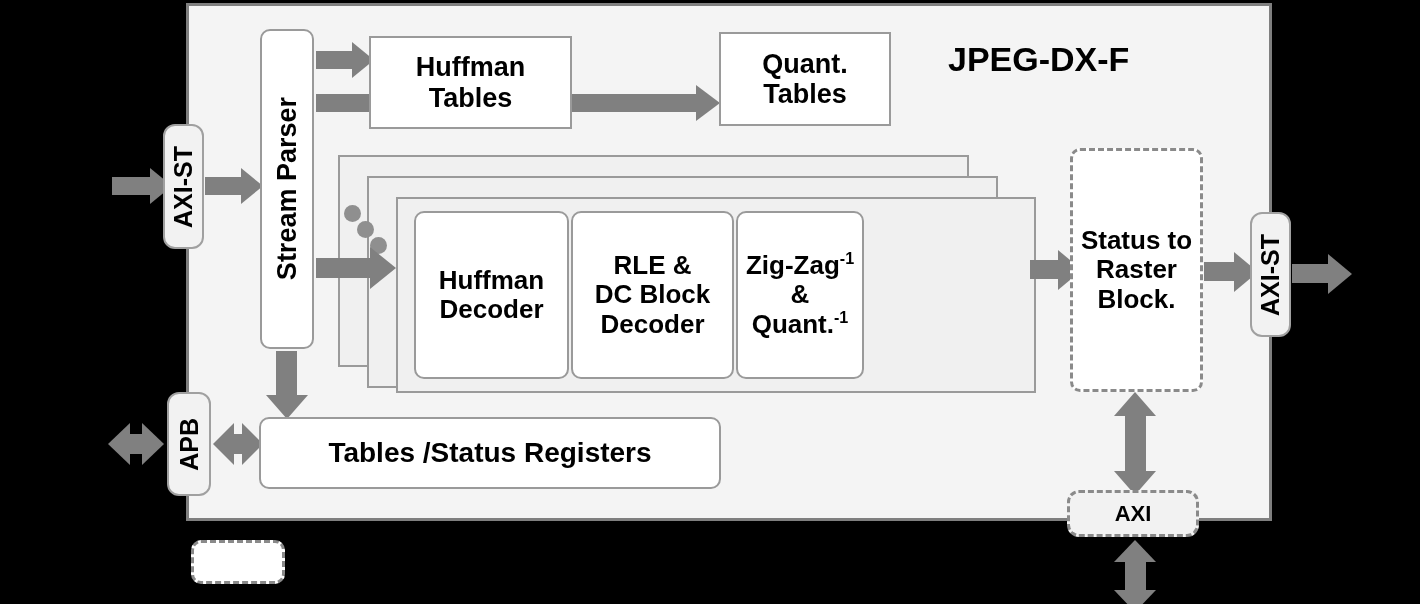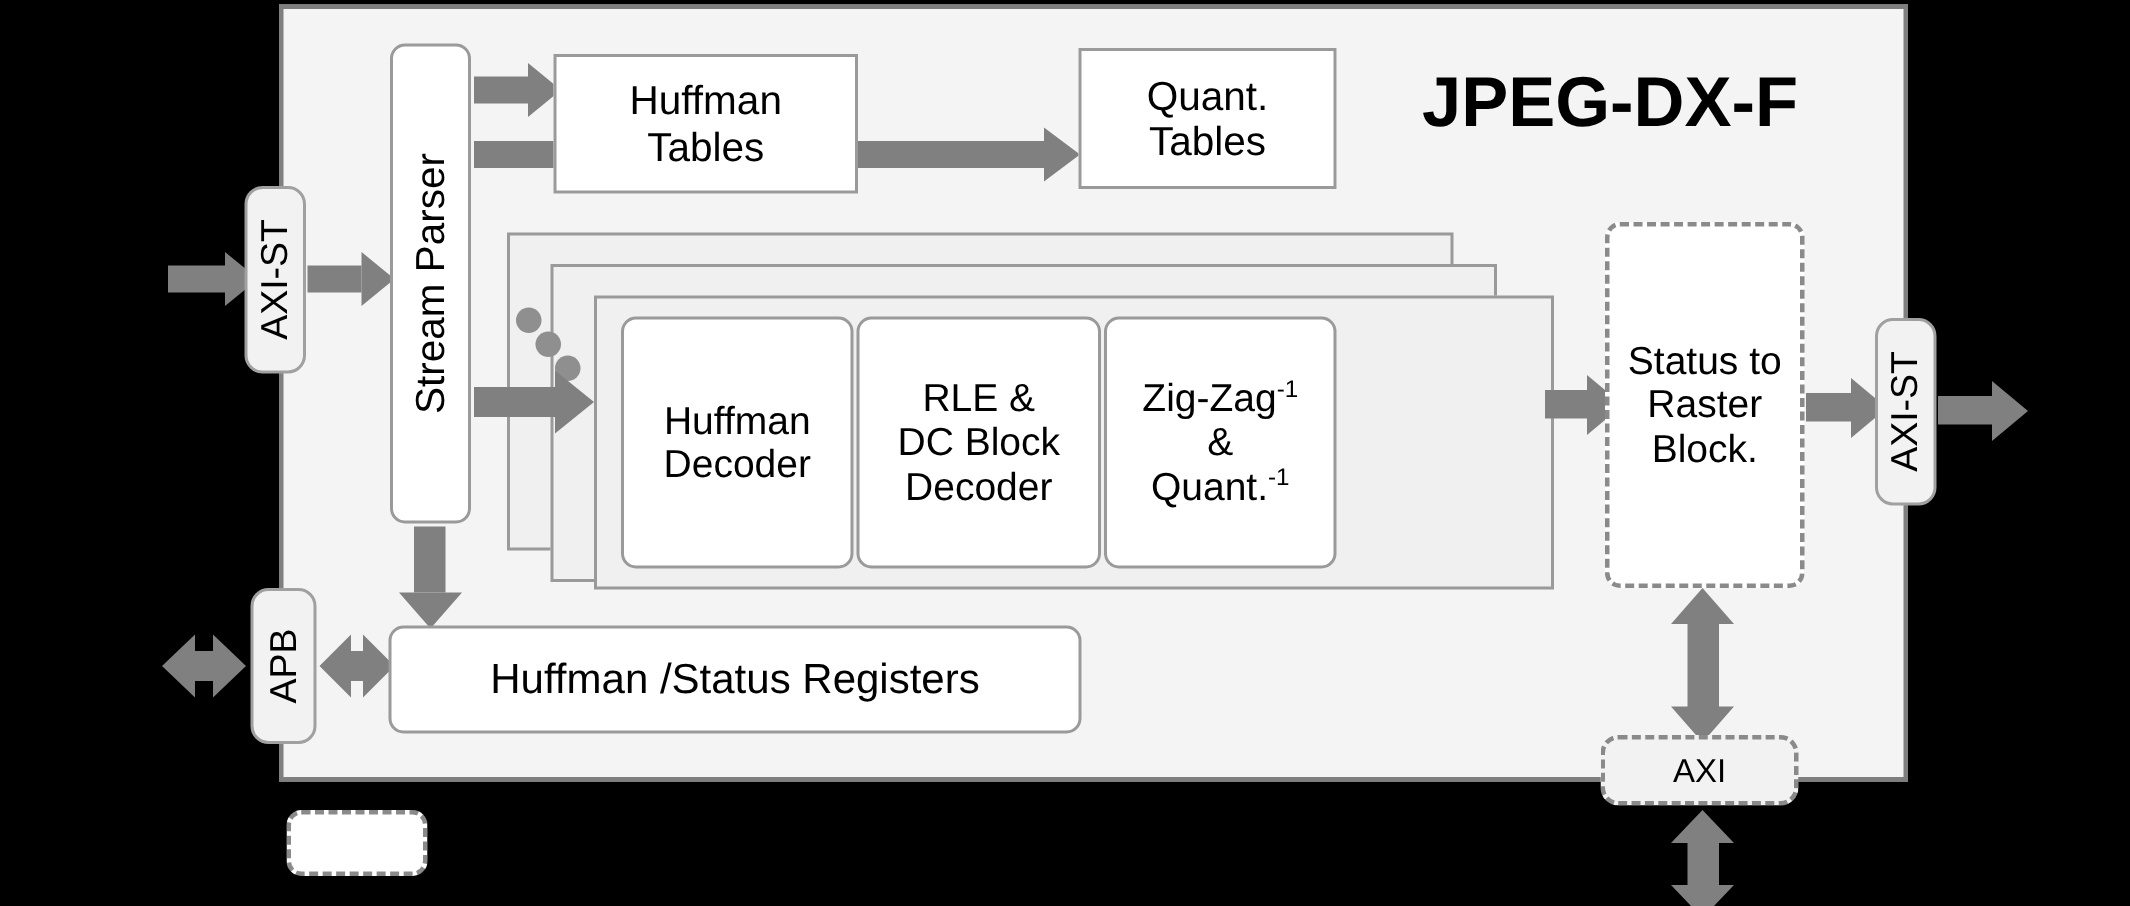--- a/index.html
+++ b/index.html
@@ -1,19 +1,19 @@
 <!DOCTYPE html>
 <html><head>
 <meta charset="utf-8">
 <style>
   html,body{margin:0;padding:0;background:#000;}
   body{font-family:"Liberation Sans","DejaVu Sans",sans-serif;}
   #stage{position:relative;width:1420px;height:604px;background:#000;overflow:hidden;}
 
-  .abs{position:absolute;box-sizing:border-box;}
+  .abs{position:absolute;box-sizing:border-box;font-weight:bold;}
 
   
   #chip{
     left:186px;top:3px;width:1086px;height:518px;
     background:#f4f4f4;border:3px solid #7f7f7f;
   }
 
   
   .block{
     background:#ffffff;border:2px solid #9a9a9a;border-radius:10px;
@@ -40,21 +40,21 @@
   .head-r{position:absolute;width:0;height:0;border-top:var(--hh) solid transparent;
           border-bottom:var(--hh) solid transparent;border-left:var(--hl) solid #808080;}
   .head-l{position:absolute;width:0;height:0;border-top:var(--hh) solid transparent;
           border-bottom:var(--hh) solid transparent;border-right:var(--hl) solid #808080;}
   .head-d{position:absolute;width:0;height:0;border-left:var(--hh) solid transparent;
           border-right:var(--hh) solid transparent;border-top:var(--hl) solid #808080;}
   .head-u{position:absolute;width:0;height:0;border-left:var(--hh) solid transparent;
           border-right:var(--hh) solid transparent;border-bottom:var(--hl) solid #808080;}
 
   #title{
-    font-weight:bold;font-size:47px;color:#000;letter-spacing:0px;white-space:nowrap;
+    font-weight:bold;font-size:34px;color:#000;letter-spacing:0px;white-space:nowrap;
   }
 
   .dots span{position:absolute;width:17px;height:17px;border-radius:50%;background:#8f8f8f;}
 
   sup{font-size:0.62em;vertical-align:super;line-height:0;}
 </style>
 </head>
 <body>
 
 <div id="stage">
@@ -125,21 +125,21 @@
     <span>Huffman</span>
     <span>Decoder</span>
   </div>
 
   <div class="abs block" style="left:571px;top:211px;width:163px;height:168px;font-size:26px;flex-direction:column;">
     <span>RLE  &amp;</span>
     <span>DC Block</span>
     <span>Decoder</span>
   </div>
 
-  <div class="abs block" style="left:736px;top:211px;width:155px;height:168px;font-size:26px;flex-direction:column;">
+  <div class="abs block" style="left:736px;top:211px;width:128px;height:168px;font-size:26px;flex-direction:column;">
     <span><span>Zig-Zag</span><sup>-1</sup></span>
     <span>&amp;</span>
     <span><span>Quant.</span><sup>-1</sup></span>
   </div>
 
 
   <div class="abs" style="left:1030px;top:250px;width:52px;height:40px;">
     <div class="shaft-h" style="left:0;top:10px;width:28px;height:19px;"></div>
     <div class="head-r" style="--hh:20px;--hl:24px;left:28px;top:0;"></div>
   </div>
@@ -195,20 +195,20 @@
     <div class="head-r" style="--hh:21px;--hl:22px;right:0;top:0;"></div>
   </div>
 
   <div class="abs" style="left:213px;top:423px;width:50px;height:42px;">
     <div class="head-l" style="--hh:21px;--hl:21px;left:0;top:0;"></div>
     <div class="shaft-h" style="left:20px;top:11px;width:12px;height:20px;"></div>
     <div class="head-r" style="--hh:21px;--hl:21px;right:0;top:0;"></div>
   </div>
 
   <div class="abs block" style="left:259px;top:417px;width:462px;height:72px;font-size:28px;">
-    <span>Huffman /Status Registers</span>
+    <span>Tables /Status Registers</span>
   </div>
 
   <div class="abs block dashed" style="left:191px;top:540px;width:94px;height:44px;background:#fff;font-size:20px;">
     <span></span>
   </div>
 
 </div>
 
 </body></html>

